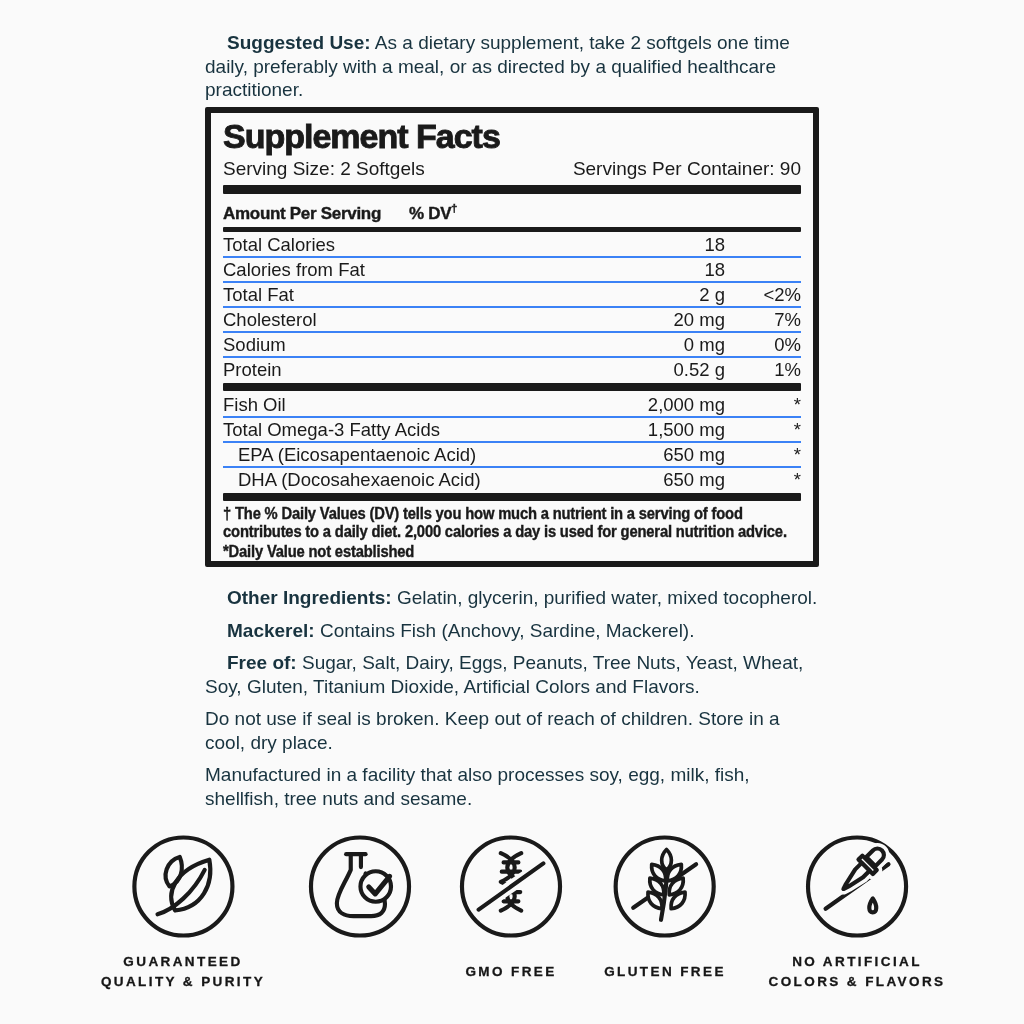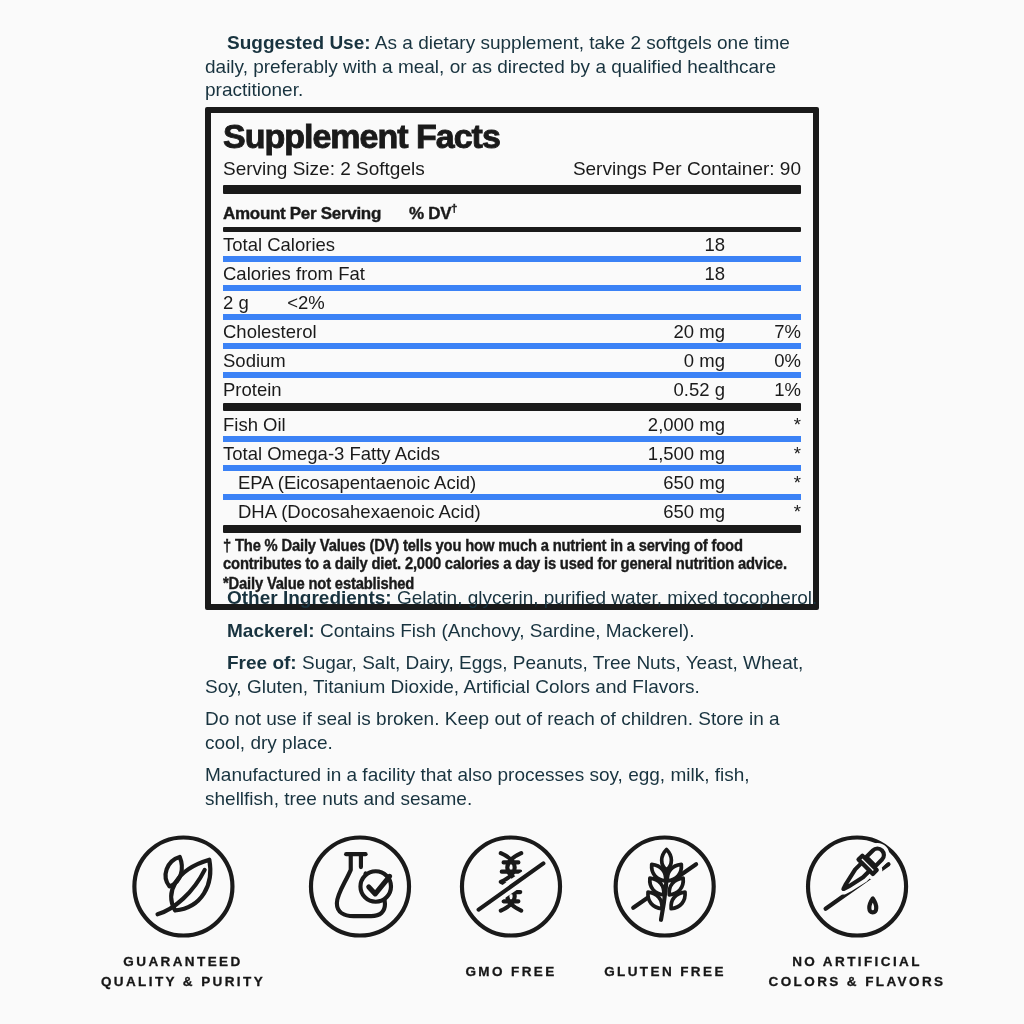--- a/index.html
+++ b/index.html
@@ -12,42 +12,42 @@
   .abs-col{position:absolute;left:50%;transform:translateX(-50%);width:614px;}
 
   
   .para{font-size:19px;line-height:23.5px;margin:0 0 9px 0;color:#18333f;}
   .para b{font-weight:bold;margin-left:22px;}
 
   
   .panel{
     top:107px;box-sizing:border-box;background:#fafafa;
     border:6px solid #1a1a1a;border-radius:2px;
-    padding:4px 12px 12px;
+    padding:4px 12px 1px;
   }
   .sf-title{
     font-size:34px;line-height:39px;font-weight:bold;color:#1a1a1a;
     letter-spacing:-1px;-webkit-text-stroke:0.9px #1a1a1a;
   }
   .sf-serving{display:flex;justify-content:space-between;font-size:19px;line-height:23px;color:#1a1a1a;padding:1px 0 4px;}
   .sf-bar{background:#1a1a1a;border-radius:1px;}
   .bar9{height:9px;margin:1px 0 2px;}
   .bar5{height:5px;margin:0 0 1px;}
   .bar8{height:8px;margin:2px 0;}
   .sf-head{
     display:flex;justify-content:flex-start;align-items:baseline;
     font-weight:bold;color:#1a1a1a;font-size:17px;line-height:22px;
     letter-spacing:-0.3px;-webkit-text-stroke:0.4px #1a1a1a;padding:1px 0 2px;
   }
   .sf-head .dv-col{width:76px;text-align:right;}
   sup{font-size:11px;}
   .sf-row{
     display:flex;align-items:baseline;color:#1a1a1a;
     font-size:18.5px;line-height:19px;padding:2px 0;
-    border-bottom:6px solid #3b82f6;
+    border-bottom:2px solid #3b82f6;
   }
   .sf-section .sf-row:last-child{border-bottom:none;}
   .sf-row .nm{flex:1;}
   .sf-row .nm.indent{padding-left:15px;}
   .sf-row .amt{text-align:left;}
   .sf-row .dv-col{width:76px;text-align:right;}
   .sf-foot{
     font-weight:bold;color:#1a1a1a;font-size:16.5px;line-height:18.5px;
     letter-spacing:-0.2px;-webkit-text-stroke:0.4px #1a1a1a;
     width:655px;transform:scaleX(0.895);transform-origin:0 0;margin-top:3px;
@@ -92,20 +92,21 @@
           <span class="nm">Total Calories</span>
           <span class="amt">18</span>
           <span class="dv-col"></span>
         </div>
         <div class="sf-row">
           <span class="nm">Calories from Fat</span>
           <span class="amt">18</span>
           <span class="dv-col"></span>
         </div>
         <div class="sf-row">
+          <span class="nm">Total Fat</span>
           <span class="amt">2 g</span>
           <span class="dv-col">&lt;2%</span>
         </div>
         <div class="sf-row">
           <span class="nm">Cholesterol</span>
           <span class="amt">20 mg</span>
           <span class="dv-col">7%</span>
         </div>
         <div class="sf-row">
           <span class="nm">Sodium</span>

